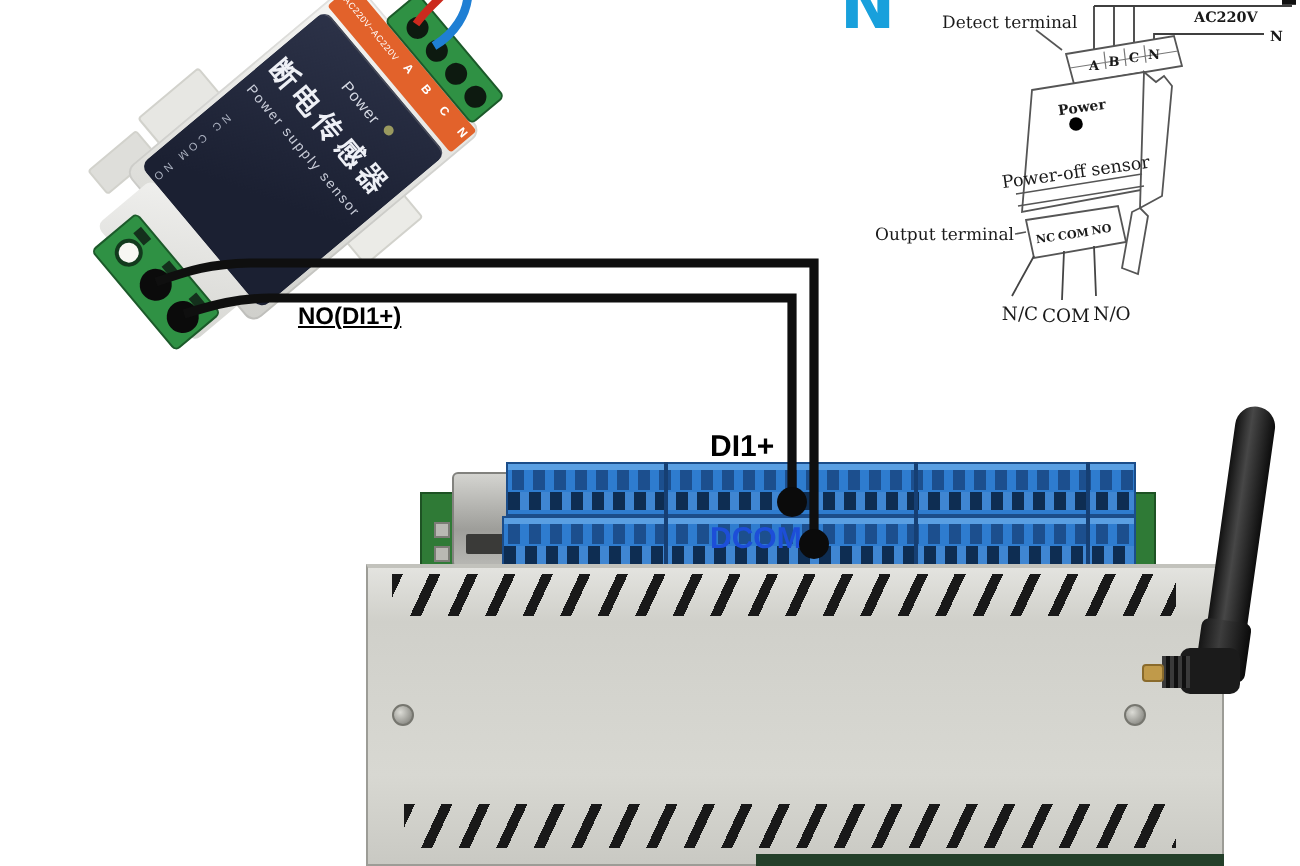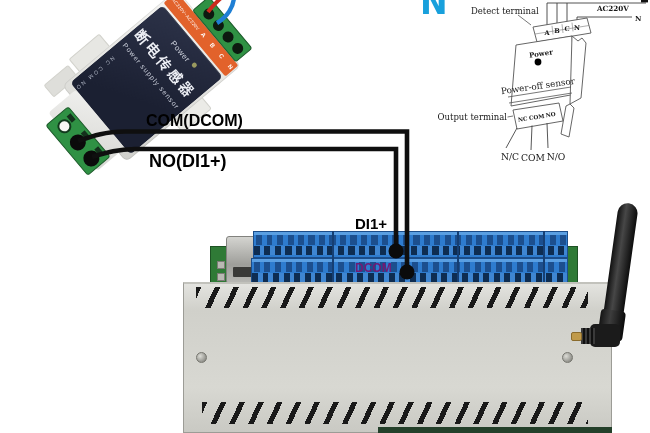--- a/index.html
+++ b/index.html
@@ -85,23 +85,23 @@
   #ant-elbow{left:590px;top:324px;width:30px;height:23px;border-radius:5px;background:#1b1b1b;}
   #ant-nut{left:581px;top:328px;width:14px;height:16px;
       background:repeating-linear-gradient(90deg,#3a3a3a 0 2px,#101010 2px 4px);}
   #ant-sma{left:571px;top:332px;width:11px;height:9px;background:#c09a4a;border-radius:2px;
       border:1px solid #8a6b2c;}
 
   
   #wires{left:0;top:0;z-index:8;}
   .lbl{color:#000;font-weight:700;z-index:9;white-space:nowrap;}
   #lbl-com{left:146px;top:112px;font-size:16px;}
-  #lbl-no{left:149px;top:151px;font-size:18px;}
+  #lbl-no{left:149px;top:151px;font-size:12px;text-decoration:underline;}
   #lbl-di1{left:355px;top:215px;font-size:15px;}
-  #lbl-dcom{left:355px;top:261px;font-size:12px;color:#701a75;z-index:3;}
+  #lbl-dcom{left:355px;top:261px;font-size:15px;color:#1d4ed8;z-index:3;}
 
   
   #schematic{left:420px;top:0;z-index:4;}
   #big-n{left:420px;top:-14px;font-size:33px;line-height:1;font-weight:700;color:#18a0dc;
          z-index:4;font-family:"DejaVu Sans",sans-serif;}
   text{font-family:"DejaVu Serif",serif;fill:#1a1a1a;}
 </style>
 </head>
 <body>
 
@@ -176,21 +176,20 @@
 
   <svg id="wires" width="650" height="433" viewBox="0 0 650 433">
     <path d="M78,141 C95,135 105,132 125,131.5 L407,131.5 L407,272" fill="none" stroke="#0f0f0f" stroke-width="4.6"></path>
     <path d="M92,157 C108,152 118,149.5 135,149 L396,149 L396,251" fill="none" stroke="#0f0f0f" stroke-width="4.6"></path>
     <circle cx="396" cy="251" r="7.5" fill="#0b0b0b"></circle>
     <circle cx="407" cy="272" r="7.5" fill="#0b0b0b"></circle>
     <path d="M208,12 C213,5 218,1 223,-4" fill="none" stroke="#cc2a1e" stroke-width="4"></path>
     <path d="M234,-4 C234,7 227,17 217,23" fill="none" stroke="#1f7fd4" stroke-width="4.4"></path>
   </svg>
 
-  <div id="lbl-com" class="lbl">COM(DCOM)</div>
   <div id="lbl-no" class="lbl">NO(DI1+)</div>
   <div id="lbl-di1" class="lbl">DI1+</div>
   <div id="lbl-dcom" class="lbl">DCOM</div>
 
   <div id="big-n">N</div>
 
   <svg id="schematic" width="230" height="172" viewBox="0 0 230 172">
 
     <path d="M127,27 L127,3 M137,25 L137,3 M147,23.5 L147,3" stroke="#3f3f3f" stroke-width="0.9" fill="none"></path>
     <path d="M127,3 L226,3" stroke="#3f3f3f" stroke-width="0.9" fill="none"></path>

